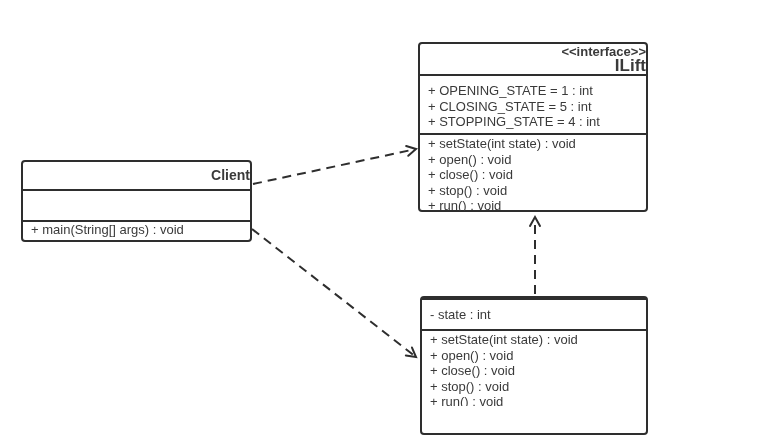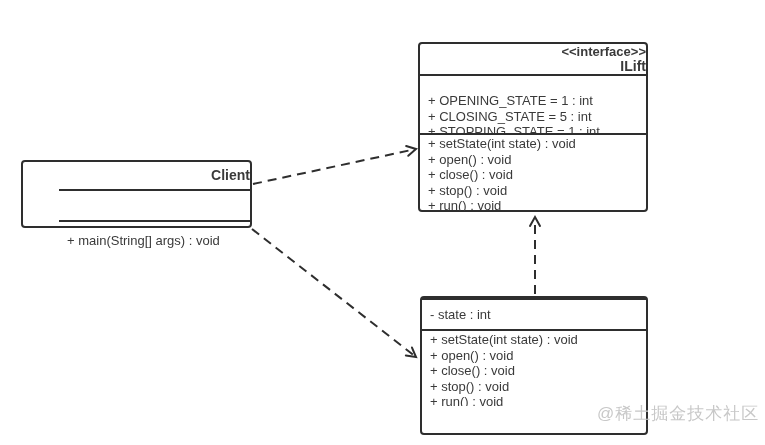--- a/index.html
+++ b/index.html
@@ -11,33 +11,33 @@
   }
   
   #connectors{position:absolute;left:0;top:0;z-index:1;}
   .conn{stroke:var(--line,#2e2e2e);stroke-width:2;stroke-dasharray:9 6;fill:none;}
   .arrowhead{stroke:var(--line,#2e2e2e);stroke-width:2;fill:none;stroke-linecap:round;}
   
   .uml-box{
     position:absolute;z-index:2;box-sizing:border-box;
     background:#fff;border:2px solid var(--line,#2e2e2e);border-radius:4px;
   }
-  #box-client{left:21px;top:160px;width:231px;height:68px;padding-left:36px;}
+  #box-client{left:21px;top:160px;width:231px;height:82px;}
   #box-ilift{left:418px;top:42px;width:230px;height:170px;}
   #box-lift{left:420px;top:296px;width:228px;height:139px;}
   .hdr{font-weight:bold;text-align:right;font-size:14px;}
   .hdr-client,.hdr-lift{height:27px;line-height:27px;}
   .hdr-ilift{height:29px;padding-top:1px;}
   .stereotype{font-size:13px;line-height:14px;font-weight:bold;}
-  .iname{font-size:14px;line-height:14px;font-weight:bold;}
+  .iname{font-size:17px;line-height:14px;font-weight:bold;}
   .sec{border-top:2px solid var(--line,#2e2e2e);overflow:hidden;box-sizing:border-box;}
   .member{font-size:13px;line-height:15.5px;padding-left:8px;white-space:nowrap;}
   .attrs-client{height:31px;}
-  .meths-client{height:28px;display:flex;align-items:flex-end;}
-  .attrs-ilift{height:59px;padding-top:17px;}
+  .meths-client{height:28px;display:flex;align-items:flex-start;}
+  .attrs-ilift{height:59px;padding-top:7px;}
   .meths-ilift{height:78px;padding-top:1px;}
   .attrs-lift{height:31px;display:flex;align-items:center;text-align:center;}
   .meths-lift{height:77px;padding-top:1px;}
   
   #watermark{
     position:absolute;left:597px;top:402px;z-index:5;
     font-size:17px;letter-spacing:1px;color:var(--watermark,#c8c8c8);
   }
 </style>
 </head>
@@ -65,21 +65,21 @@
   </div>
 
   <div class="uml-box" id="box-ilift">
     <div class="hdr hdr-ilift">
       <div class="stereotype">&lt;&lt;interface&gt;&gt;</div>
       <div class="iname">ILift</div>
     </div>
     <div class="sec attrs-ilift">
       <div class="member">+ OPENING_STATE = 1 : int</div>
       <div class="member">+ CLOSING_STATE = 5 : int</div>
-      <div class="member">+ STOPPING_STATE = 1 : int</div>
+      <div class="member">+ STOPPING_STATE = 4 : int</div>
     </div>
     <div class="sec meths-ilift">
       <div class="member">+ setState(int state) : void</div>
       <div class="member">+ open() : void</div>
       <div class="member">+ close() : void</div>
       <div class="member">+ stop() : void</div>
       <div class="member">+ run() : void</div>
     </div>
   </div>
 
@@ -89,15 +89,14 @@
     </div>
     <div class="sec meths-lift">
       <div class="member">+ setState(int state) : void</div>
       <div class="member">+ open() : void</div>
       <div class="member">+ close() : void</div>
       <div class="member">+ stop() : void</div>
       <div class="member">+ run() : void</div>
     </div>
   </div>
 
-  <div id="watermark">@稀土掘金技术社区</div>
 
 </div>
 
 </body></html>

